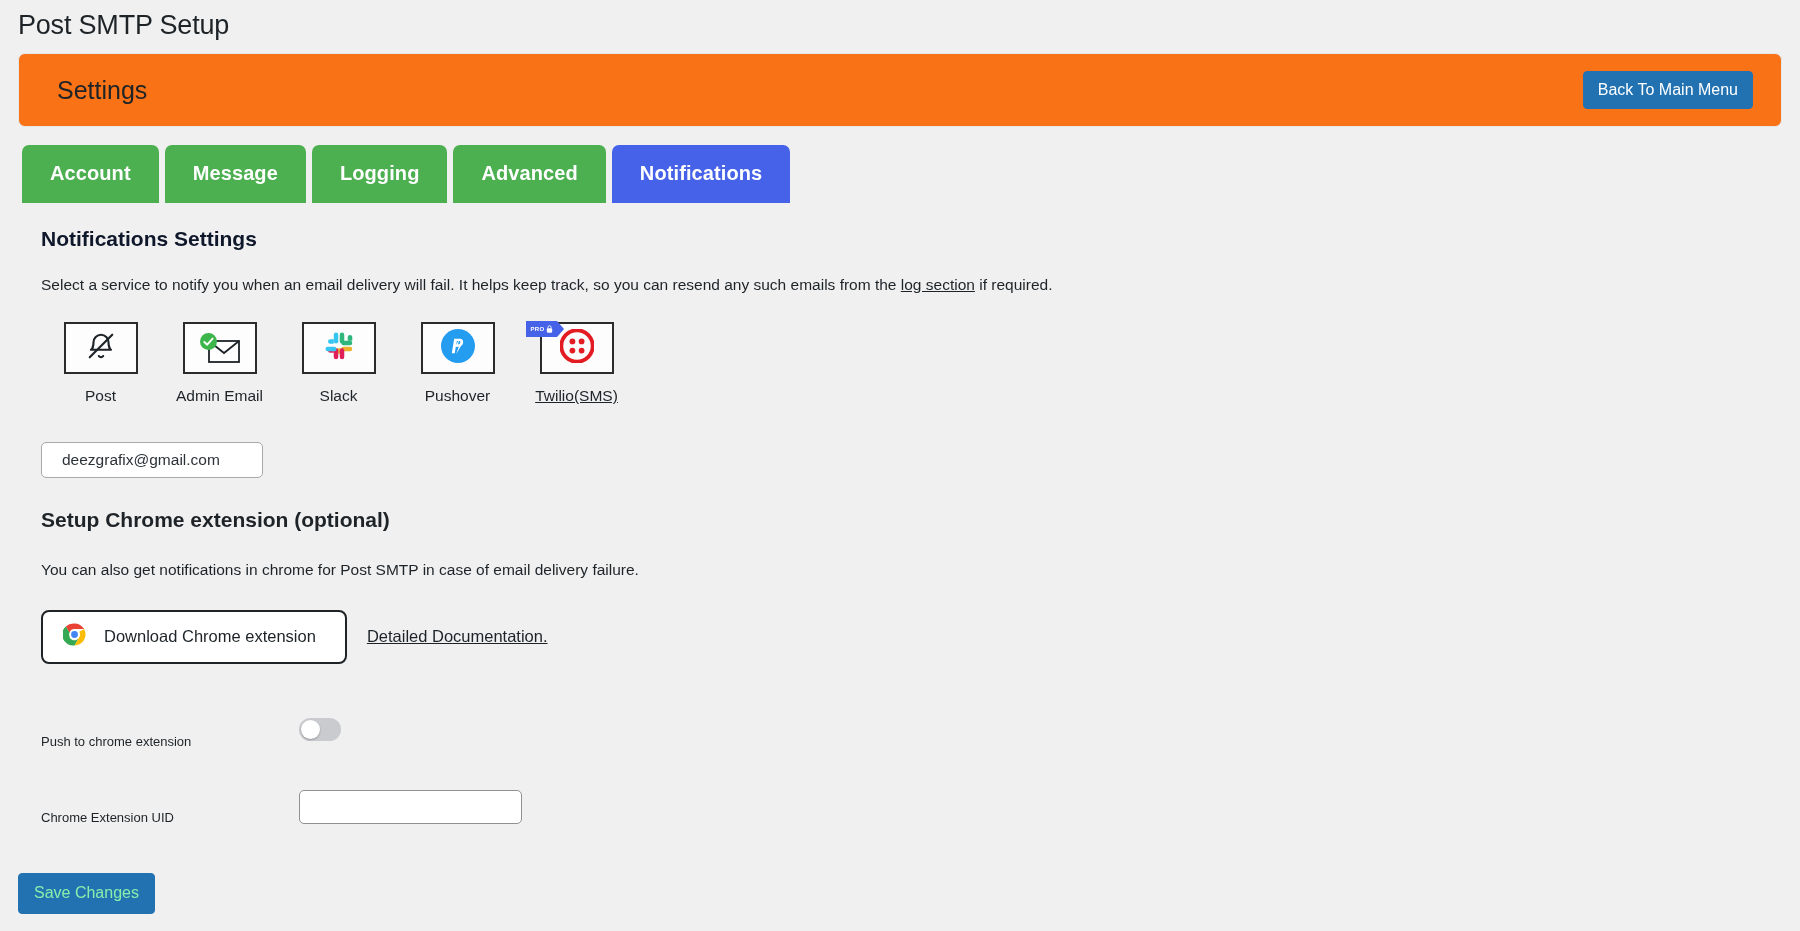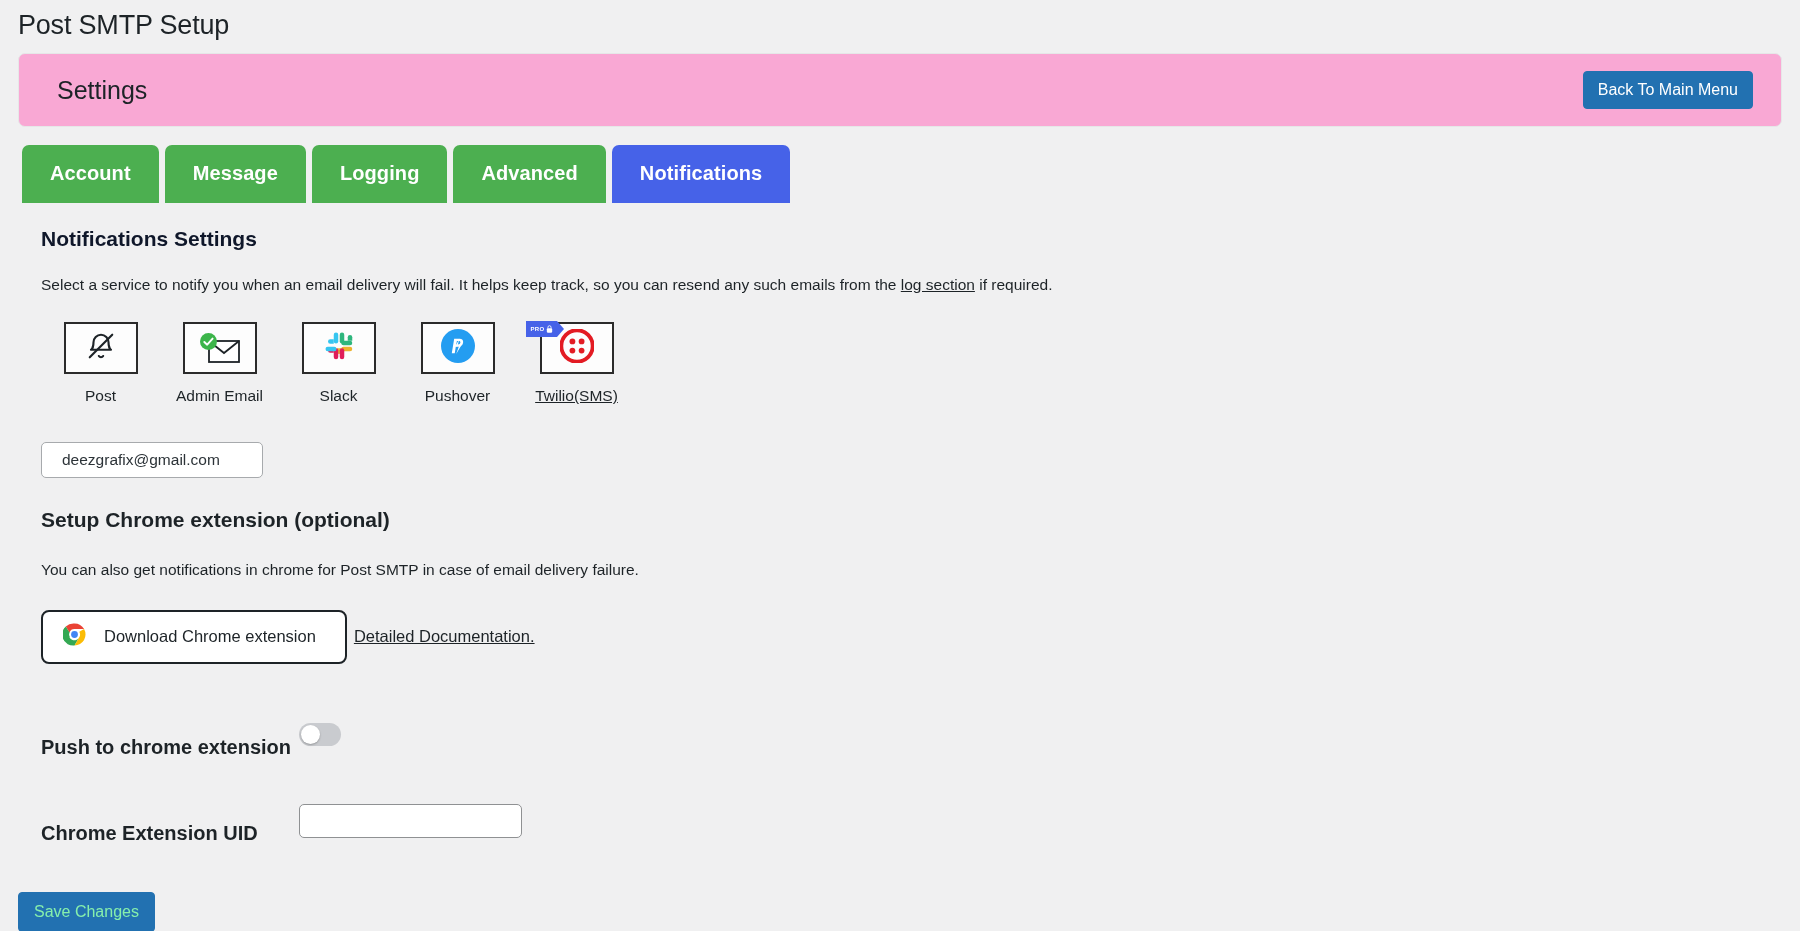--- a/index.html
+++ b/index.html
@@ -20,21 +20,21 @@
     color: #1d2327;
     padding: 8px 0 10px 18px;
     line-height: 1.3;
     letter-spacing: -0.2px;
   }
 
   
   .settings-card {
     margin: 0 18px;
     height: 74px;
-    background: #f9a8d4;
+    background: #f97316;
     border: 1px solid #e6e7e8;
     border-radius: 7px;
     display: flex;
     align-items: center;
     justify-content: space-between;
     padding: 0 28px 0 38px;
   }
   .settings-card h2 {
     margin: 0;
     font-size: 25px;
@@ -187,21 +187,21 @@
     font-size: 15.5px;
     color: #1d2327;
     margin: 0 0 28px 0;
     line-height: 1.5;
   }
 
   
   .chrome-row {
     display: flex;
     align-items: center;
-    gap: 7px;
+    gap: 20px;
     margin-bottom: 46px;
   }
   .chrome-btn {
     display: flex;
     align-items: center;
     gap: 18px;
     background: #fff;
     border: 2px solid #1d2327;
     border-radius: 8px;
     padding: 11px 29px 11px 20px;
@@ -219,22 +219,22 @@
   }
 
   
   .field-row {
     display: flex;
     align-items: center;
     margin-bottom: 36px;
   }
   .field-label {
     width: 258px;
-    font-size: 20px;
-    font-weight: bold;
+    font-size: 13px;
+    font-weight: normal;
     color: #1d2327;
     line-height: 1.3;
     margin-top: 24px;
   }
   .toggle {
     width: 42px;
     height: 23px;
     border-radius: 12px;
     background: #c9cbcf;
     position: relative;

